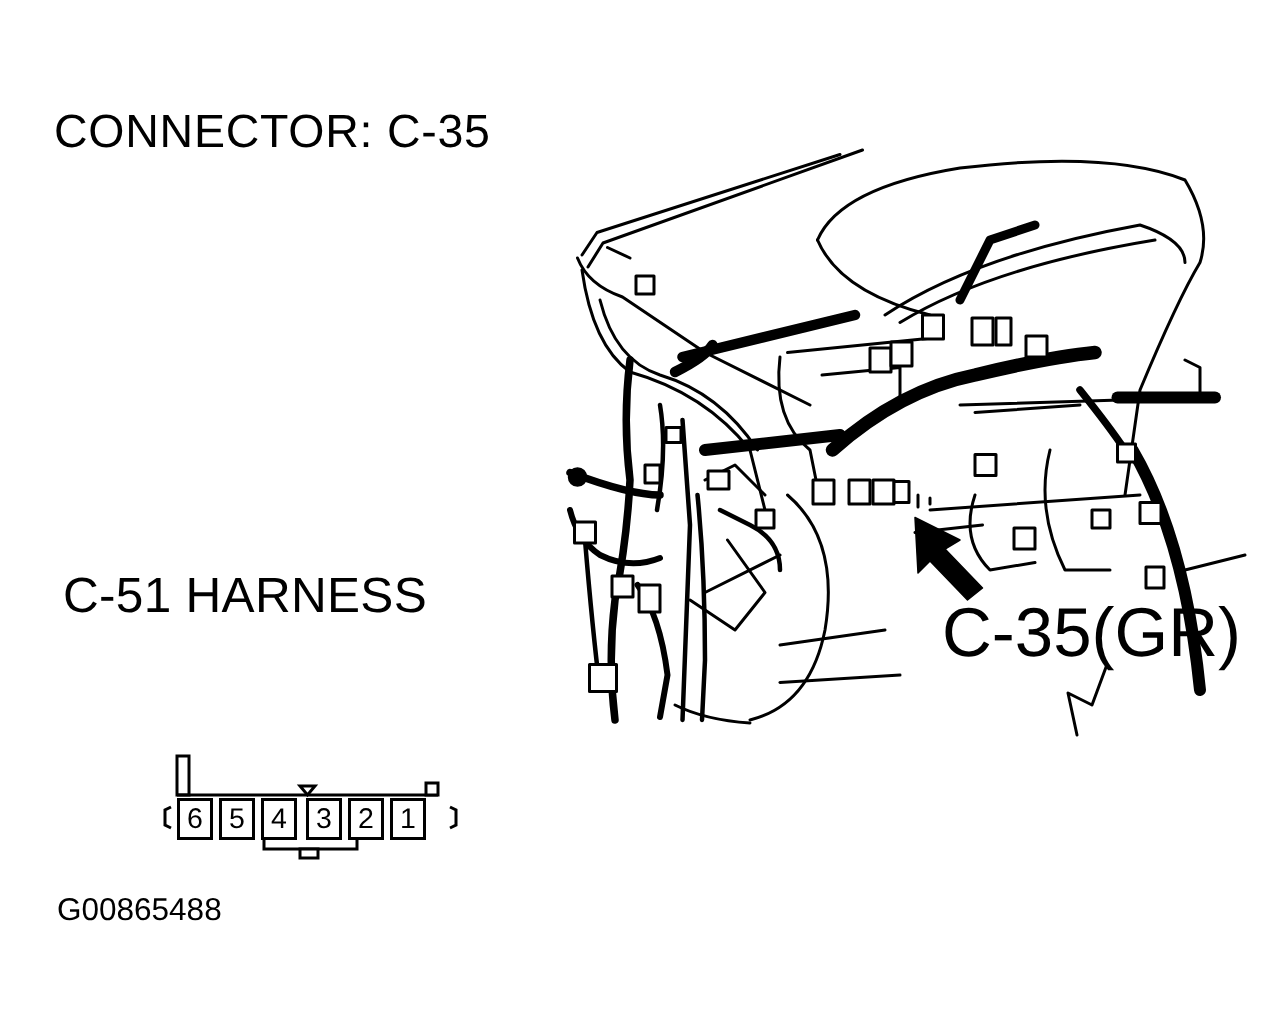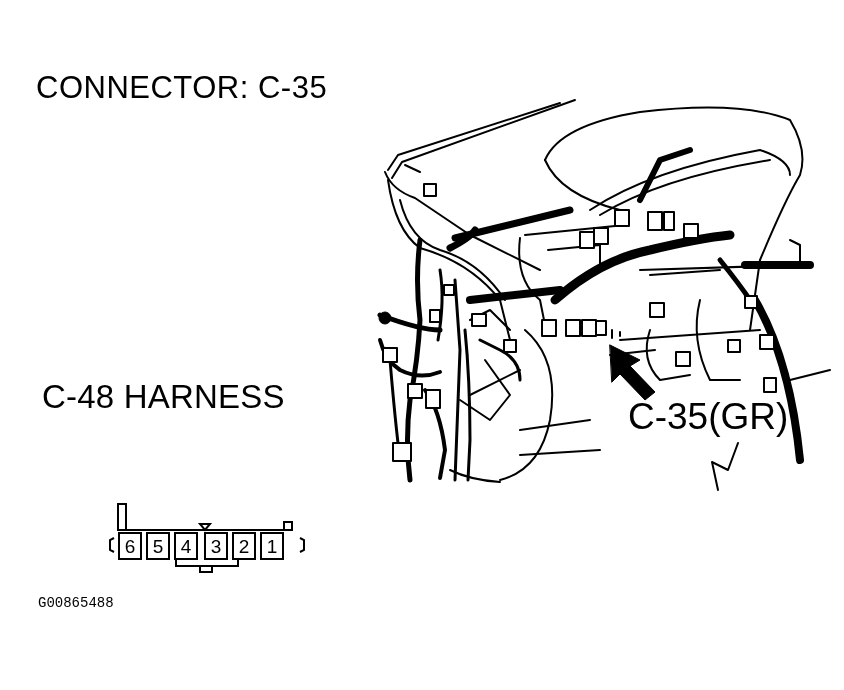--- a/index.html
+++ b/index.html
@@ -1,21 +1,21 @@
 <!DOCTYPE html>
 <html><head>
 <meta charset="utf-8">
 <style>
   html, body { margin:0; padding:0; background:#ffffff; }
   body { width:844px; height:690px; position:relative; overflow:hidden; font-family:"Liberation Sans", sans-serif; color:#000; }
   .title { position:absolute; left:36px; top:72px; font-size:31px; font-weight:normal; letter-spacing:0.5px; line-height:1; }
   .harness-label { position:absolute; left:42px; top:382px; font-size:33px; line-height:30px; font-weight:normal; letter-spacing:0.2px; }
   .harness-label div { white-space:nowrap; }
-  .callout { position:absolute; left:628px; top:398px; font-size:37px; line-height:1; }
-  .figid { position:absolute; left:38px; top:596px; font-size:14px; line-height:1;font-family:Liberation Mono, monospace; }
+  .callout { position:absolute; left:628px; top:398px; font-size:46px; line-height:1; }
+  .figid { position:absolute; left:38px; top:596px; font-size:21px; line-height:1; }
   svg.drawing { position:absolute; left:0; top:0; }
   .connector { position:absolute; left:108px; top:502px; width:200px; height:72px; }
   .pin { position:absolute; top:30px; width:24px; height:28px; border:2px solid #000; box-sizing:border-box; background:#fff;
          font-size:19px; text-align:center; line-height:25px; }
 </style>
 </head>
 <body>
 
 <div class="title">CONNECTOR: C-35</div>
 
@@ -103,21 +103,21 @@
   <circle cx="385" cy="318" r="6" fill="#000"></circle>
 
   <path d="M610 345 L640 360 L630 366 L655 392 L645 400 L620 374 L612 382 Z" fill="#000" stroke-width="1"></path>
 
   <path d="M738 443 L728 470 L712 462 L718 490" stroke-width="2"></path>
 
   <path d="M612 330 L612 338 M620 332 L620 336" stroke-width="2"></path>
 </svg>
 
 <div class="harness-label">
-  <div>C-48 HARNESS</div>
+  <div>C-51 HARNESS</div>
 </div>
 
 <div class="callout">C-35(GR)</div>
 
 <div class="connector">
   <svg width="200" height="72" viewBox="0 0 200 72" style="position:absolute;left:0;top:0" fill="none" stroke="#000" stroke-width="2">
 
     <rect x="10" y="2" width="8" height="26" fill="#fff"></rect>
 
     <line x1="10" y1="28" x2="184" y2="28"></line>

